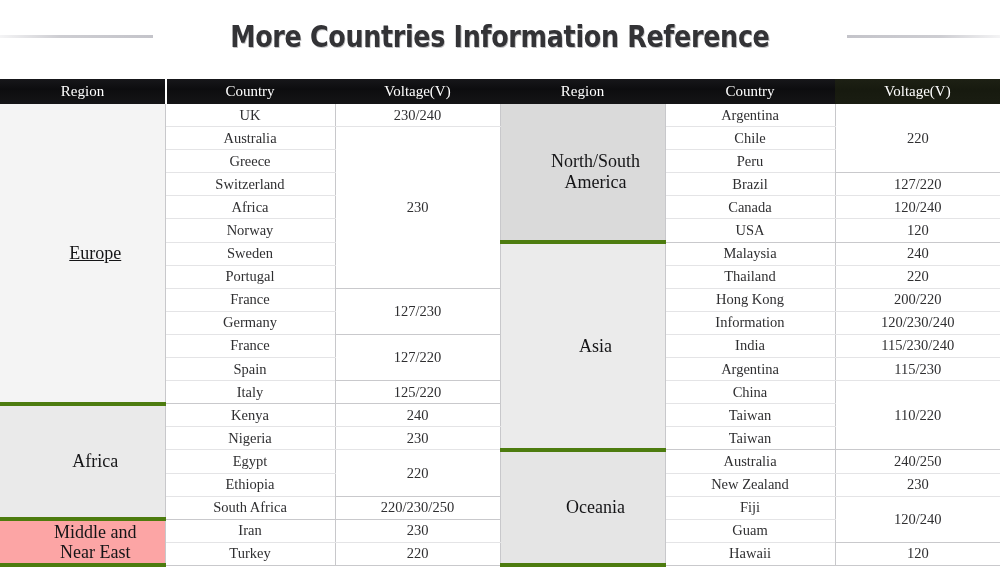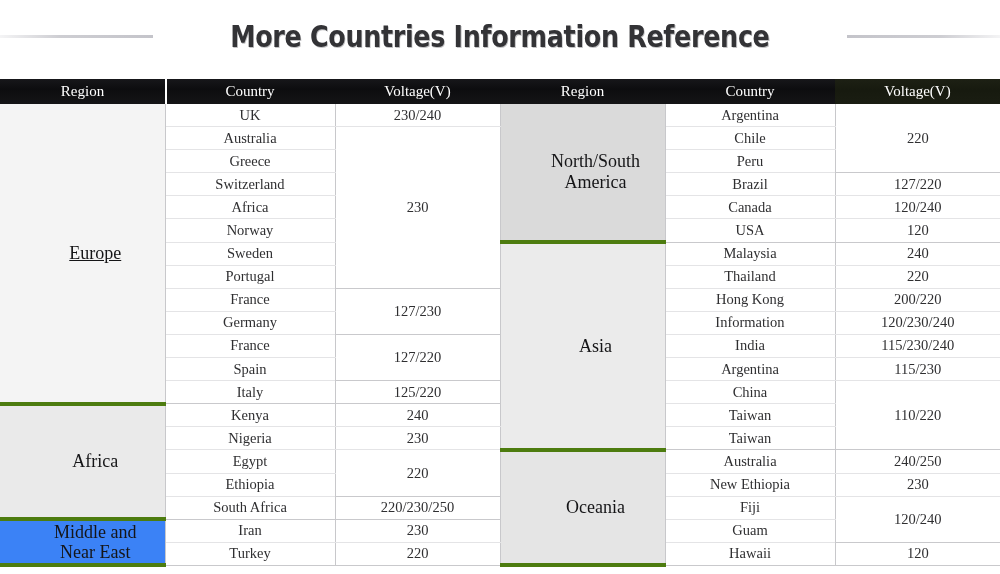--- a/index.html
+++ b/index.html
@@ -111,21 +111,21 @@
   td.region {
     font-size: 18px;
     color: #151517;
     line-height: 1.15;
     border-bottom: 4px solid #4d7c0f;
     border-right: 1px solid #c8c8cb;
     padding-left: 28px;
   }
   td.shade-1 { background: #f4f4f4; text-decoration: underline; }
   td.shade-2 { background: #eaeaea; font-family: Liberation Serif, serif; }
-  td.shade-3 { background: #3b82f6; }
+  td.shade-3 { background: #fca5a5; }
   td.shade-4 { background: #dadada; }
   td.shade-5 { background: #ebebeb; }
   td.shade-6 { background: #e5e5e5; }
 </style>
 </head>
 <body>
 
 <div class="title-band">
   <div class="rule rule-left"></div>
   <div class="page-title">More Countries Information Reference</div>
@@ -236,21 +236,21 @@
       </tr>
       <tr>
         <td>Egypt</td>
         <td rowspan="2" class="merged row-end">220</td>
         <td class="region shade-6" rowspan="5">Oceania</td>
         <td>Australia</td>
         <td rowspan="1" class="last-col">240/250</td>
       </tr>
       <tr>
         <td>Ethiopia</td>
-        <td>New Ethiopia</td>
+        <td>New Zealand</td>
         <td rowspan="1" class="last-col">230</td>
       </tr>
       <tr>
         <td class="row-end">South Africa</td>
         <td rowspan="1" class="row-end">220/230/250</td>
         <td>Fiji</td>
         <td rowspan="2" class="merged row-end last-col">120/240</td>
       </tr>
       <tr>
         <td class="region shade-3" rowspan="2"><span>Middle and</span><br><span>Near East</span></td>

